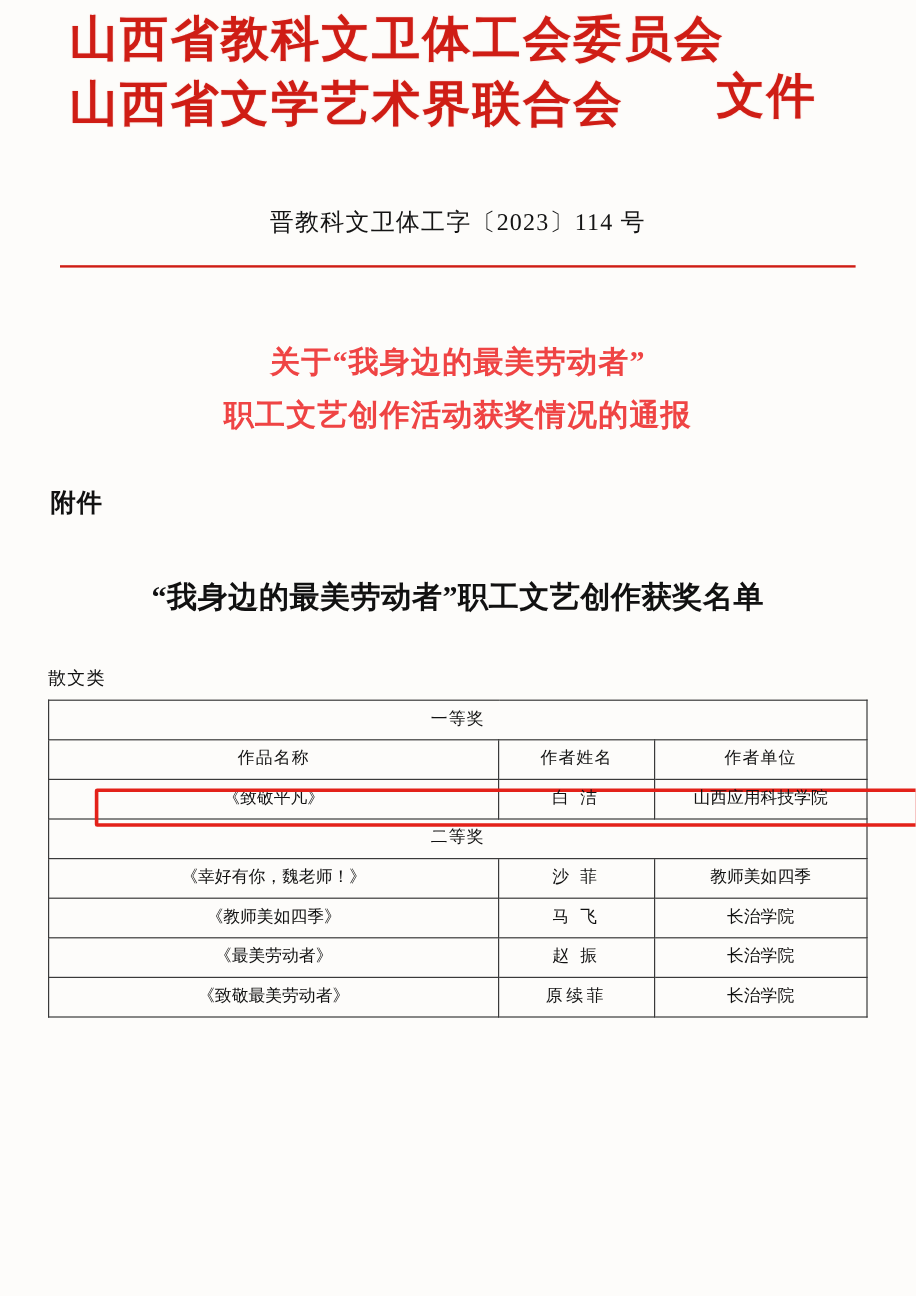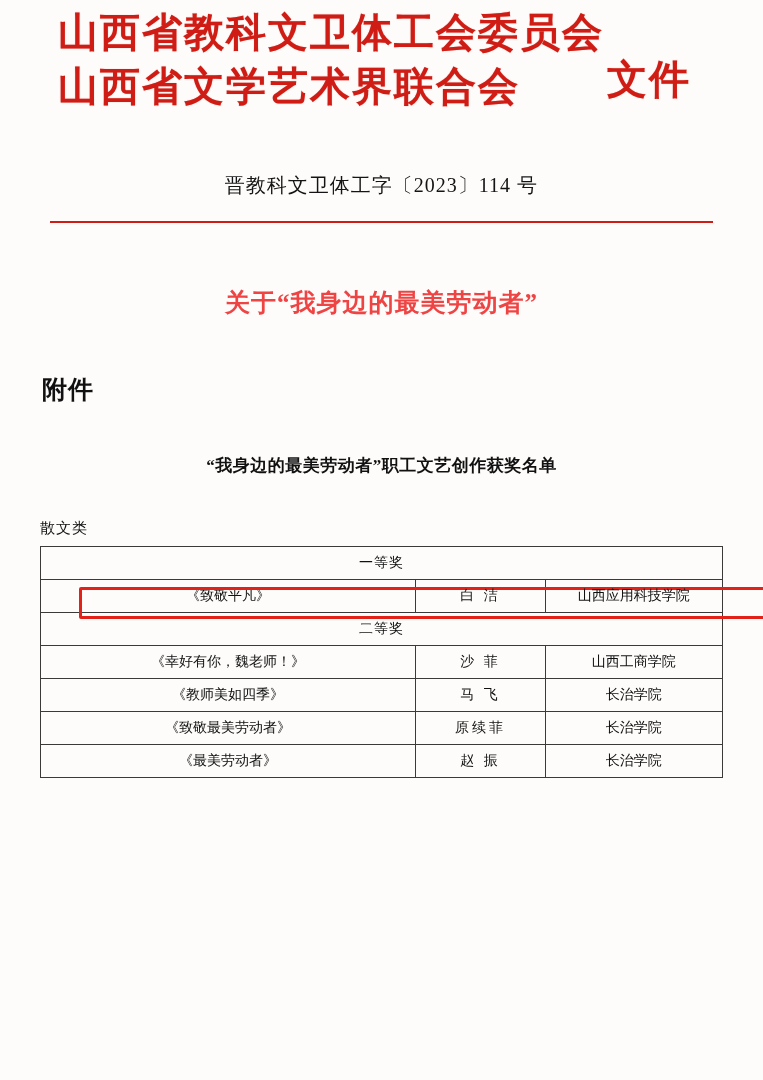--- a/index.html
+++ b/index.html
@@ -39,21 +39,21 @@
     font-size: 40px;
     letter-spacing: 2px;
     line-height: 1.35;
     white-space: nowrap;
     text-shadow: 0 0 1px rgba(207,29,21,0.45);
   }
   .lh-line-1 { padding-left: 18px; }
   .lh-line-2 { padding-left: 18px; }
   .lh-wenjian {
     position: absolute;
-    right: 32px;
+    right: 42px;
     top: 52px;
     color: #cf1d15;
     font-weight: bold;
     font-size: 40px;
     letter-spacing: 2px;
     text-shadow: 0 0 1px rgba(207,29,21,0.45);
   }
 
   
   .doc-number {
@@ -75,33 +75,33 @@
     text-align: center;
     font-weight: bold;
     font-size: 25px;
     line-height: 1.75;
     letter-spacing: 1px;
     color: #ef4444;
   }
 
   
   .attachment-label {
-    margin-top: 48px;
+    margin-top: 36px;
     margin-left: 2px;
-    font-size: 25px;
+    font-size: 21px;
     font-weight: bold;
     letter-spacing: 1px;
   }
 
   
   .attachment-title {
     margin-top: 48px;
     text-align: center;
     font-weight: bold;
-    font-size: 17px;
+    font-size: 25px;
     letter-spacing: 0.5px;
   }
 
   
   .section-heading {
     margin-top: 42px;
     font-size: 15px;
     letter-spacing: 1px;
   }
 
@@ -161,65 +161,71 @@
       <div class="lh-line lh-line-2">山西省文学艺术界联合会</div>
     </div>
     <div class="lh-wenjian">文件</div>
   </div>
 
   <div class="doc-number">晋教科文卫体工字〔2023〕114 号</div>
   <div class="red-rule"></div>
 
   <div class="doc-title">
     <div>关于“我身边的最美劳动者”</div>
+    <div>职工文艺创作活动获奖情况的通报</div>
   </div>
 
   <div class="attachment-label">附件</div>
 
   <div class="attachment-title">“我身边的最美劳动者”职工文艺创作获奖名单</div>
 
   <div class="section-heading">散文类</div>
 
   <table class="award-table">
     <colgroup>
       <col class="col-work">
       <col class="col-author">
       <col class="col-unit">
     </colgroup>
     <tbody>
 
       <tr class="row-group">
         <td colspan="3">一等奖</td>
       </tr>
+      <tr class="row-header">
+        <td>作品名称</td>
+        <td>作者姓名</td>
+        <td>作者单位</td>
+      </tr>
       <tr class="highlight-row">
         <td>《致敬平凡》<span class="hl-box"></span></td>
         <td class="author-cell">白 洁</td>
         <td>山西应用科技学院</td>
       </tr>
 
       <tr class="row-group">
         <td colspan="3">二等奖</td>
       </tr>
       <tr>
         <td>《幸好有你，魏老师！》</td>
         <td class="author-cell">沙 菲</td>
-        <td>山西工商学院</td>
+        <td>教师美如四季</td>
       </tr>
       <tr>
         <td>《教师美如四季》</td>
         <td class="author-cell">马 飞</td>
         <td>长治学院</td>
       </tr>
 
       <tr>
+        <td>《最美劳动者》</td>
+        <td class="author-cell">赵 振</td>
+        <td>长治学院</td>
+      </tr>
+      <tr>
         <td>《致敬最美劳动者》</td>
         <td class="author-cell">原续菲</td>
         <td>长治学院</td>
       </tr>
-      <tr>
-        <td>《最美劳动者》</td>
-        <td class="author-cell">赵 振</td>
-        <td>长治学院</td>
-      </tr>
     </tbody>
   </table>
 
 </div>
 
 </body></html>

